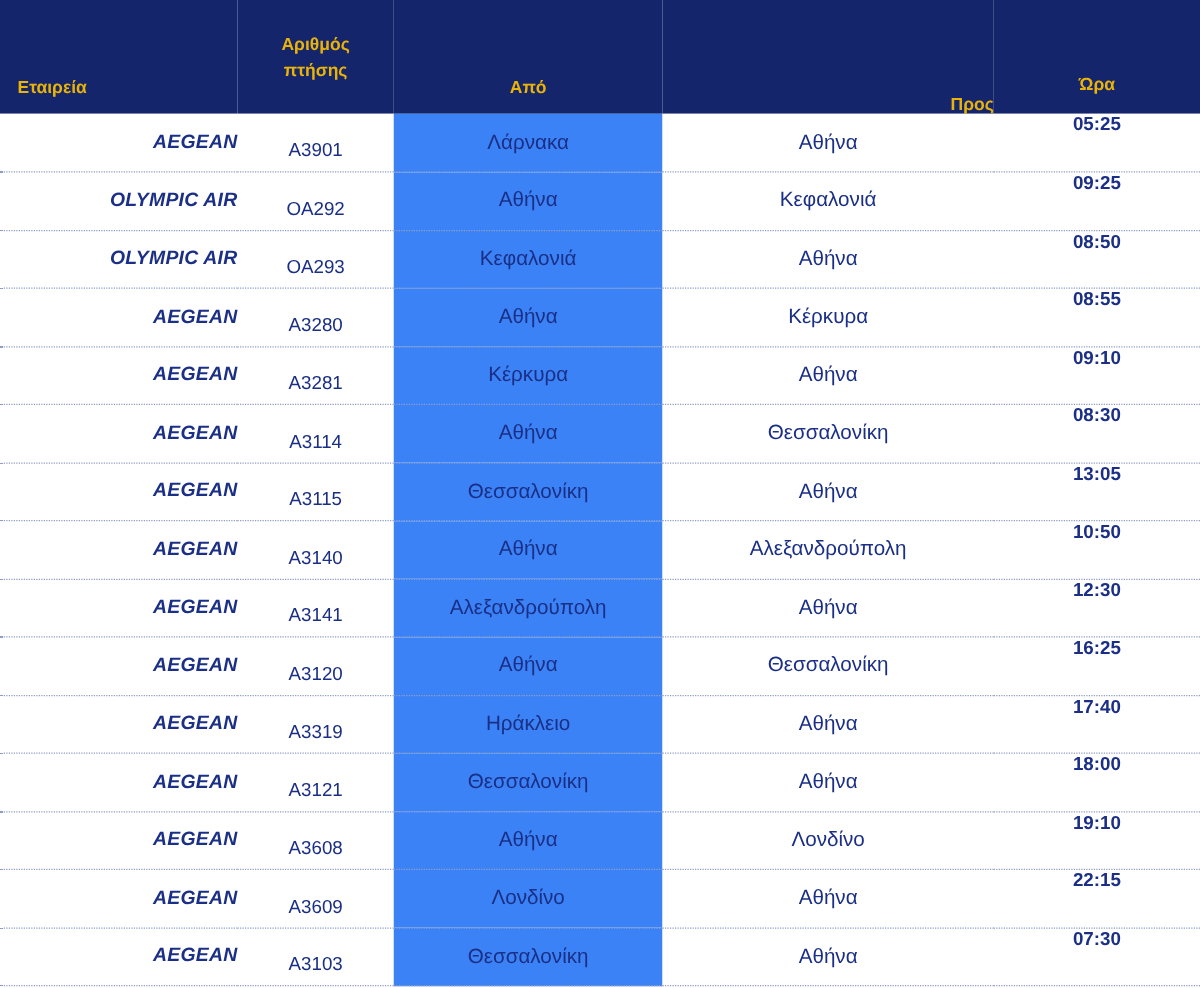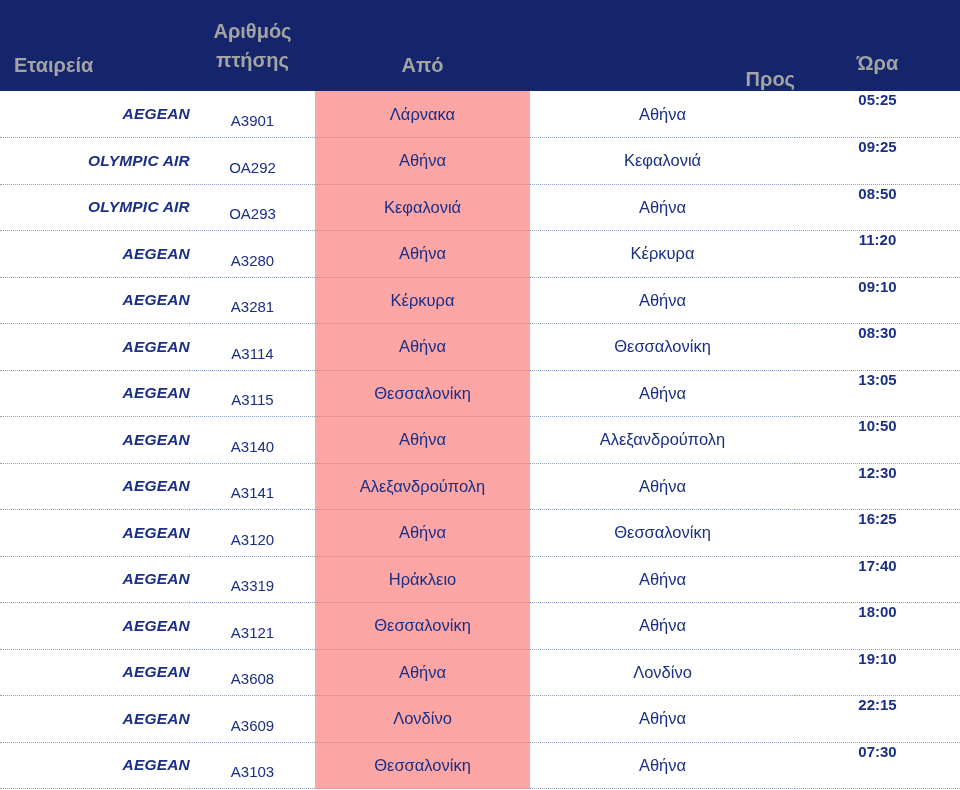--- a/index.html
+++ b/index.html
@@ -26,23 +26,23 @@
   }
   
   col.c-airline { width: 190px; }
   col.c-flight  { width: 125px; }
   col.c-from    { width: 215px; }
   col.c-to      { width: 265px; }
   col.c-time    { width: 165px; }
 
   thead th {
     background: #15256b;
-    color: #a3a3a3;
+    color: #eab308;
     font-weight: bold;
-    font-size: 20px;
+    font-size: 14px;
     padding: 0;
     height: 75px;
     vertical-align: middle;
     border: none;
   }
   thead th .hdr-lines {
     display: block;
     line-height: 1.45;
   }
   th.h-airline { text-align: left; padding-left: 14px; vertical-align: bottom; padding-bottom: 14px; }
@@ -72,21 +72,21 @@
   }
   tbody td.cell-flight {
     text-align: center;
     font-size: 15px;
     font-weight: normal;
     vertical-align: bottom;
     padding-bottom: 8px;
   }
   tbody td.cell-from {
     text-align: center;
-    background: #fca5a5;
+    background: #3b82f6;
     font-size: 16.5px;
   }
   tbody td.cell-to {
     text-align: center;
     font-size: 16.5px;
   }
   tbody td.cell-time {
     text-align: center;
     font-weight: bold;
     font-size: 15px;
@@ -149,21 +149,21 @@
           <td class="cell-flight">OA293</td>
           <td class="cell-from">Κεφαλονιά</td>
           <td class="cell-to">Αθήνα</td>
           <td class="cell-time">08:50</td>
         </tr>
         <tr>
           <td class="cell-airline">AEGEAN</td>
           <td class="cell-flight">A3280</td>
           <td class="cell-from">Αθήνα</td>
           <td class="cell-to">Κέρκυρα</td>
-          <td class="cell-time">11:20</td>
+          <td class="cell-time">08:55</td>
         </tr>
         <tr>
           <td class="cell-airline">AEGEAN</td>
           <td class="cell-flight">A3281</td>
           <td class="cell-from">Κέρκυρα</td>
           <td class="cell-to">Αθήνα</td>
           <td class="cell-time">09:10</td>
         </tr>
         <tr>
           <td class="cell-airline">AEGEAN</td>

